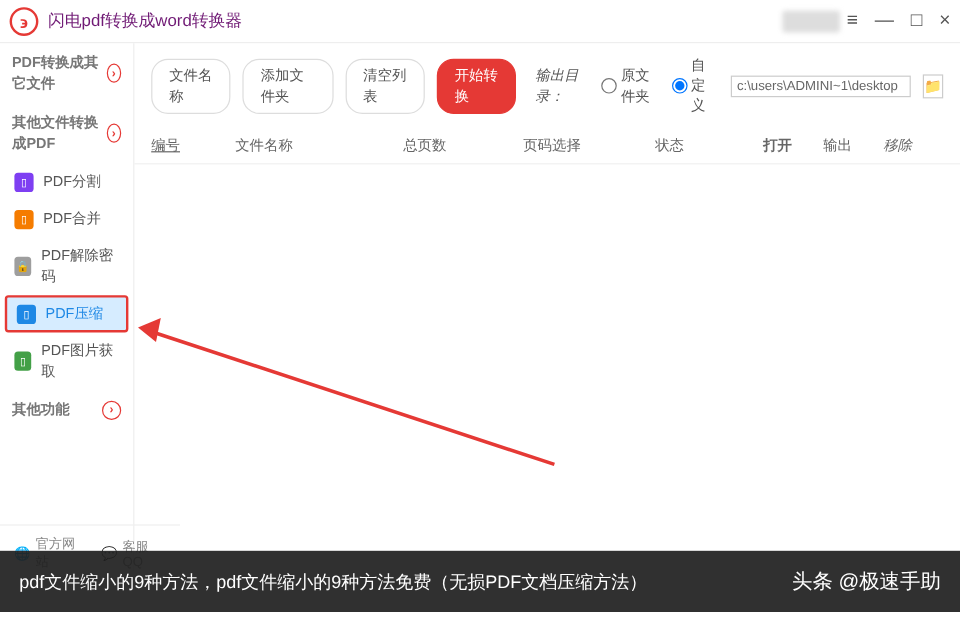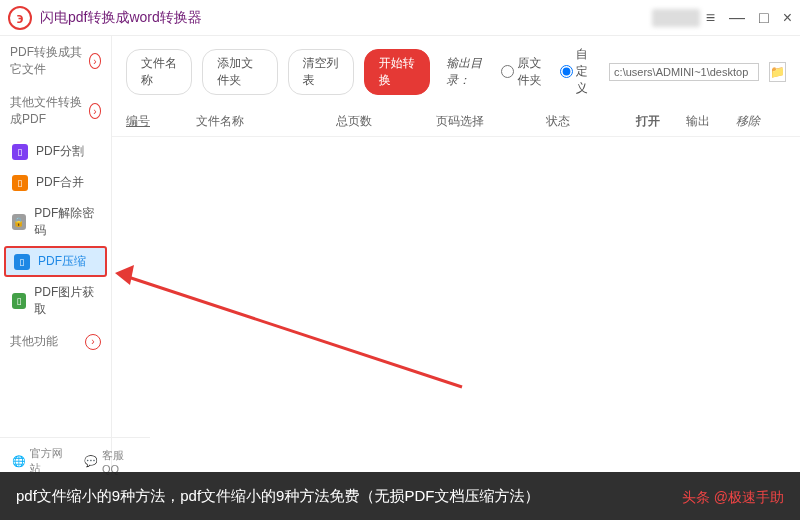--- a/index.html
+++ b/index.html
@@ -7,21 +7,21 @@
 
 .titlebar { height: 36px; display: flex; align-items: center; padding: 0 8px; border-bottom: 1px solid #eee; }
 .logo { width: 24px; height: 24px; border-radius: 50%; background: #fff; border: 2px solid #e53935; display: flex; align-items: center; justify-content: center; color: #e53935; font-weight: bold; font-size: 14px; margin-right: 8px; }
 .app-title { font-size: 14px; color: #701a75; flex: 1; }
 .title-controls { display: flex; gap: 14px; align-items: center; font-size: 16px; color: #555; }
 .title-controls span { cursor: pointer; }
 .blur-badge { width: 48px; height: 18px; background: #ddd; border-radius: 2px; margin-right: 6px; filter: blur(2px); }
 
 .main { display: flex; height: 440px; }
 .sidebar { width: 150px; border-right: 1px solid #eee; font-size: 12px; }
-.side-cat { display: flex; align-items: center; justify-content: space-between; padding: 8px 10px; color: #777; cursor: pointer; }
+.side-cat { display: flex; align-items: center; justify-content: space-between; padding: 8px 10px; color: #777; cursor: pointer; font-weight: bold; }
 .chev { width: 16px; height: 16px; border: 1.5px solid #e53935; border-radius: 50%; display: flex; align-items: center; justify-content: center; color: #e53935; font-size: 10px; }
 .side-item { display: flex; align-items: center; padding: 7px 12px; color: #555; cursor: pointer; gap: 8px; }
 .side-item .ico { width: 16px; height: 16px; border-radius: 3px; display: flex; align-items: center; justify-content: center; color: #fff; font-size: 9px; }
 .ico-purple { background: #7e3ff2; }
 .ico-orange { background: #f57c00; }
 .ico-gray { background: #9e9e9e; }
 .ico-blue { background: #1e88e5; }
 .ico-green { background: #43a047; }
 .side-item.active { background: #d6ecff; color: #1e88e5; border: 2px solid #e53935; border-radius: 3px; margin: 0 4px; padding: 5px 8px; }
 
@@ -45,22 +45,22 @@
 .c6 { width: 50px; font-weight: bold; }
 .c7 { width: 50px; }
 .c8 { width: 50px; font-style: italic; }
 
 .empty-area { flex: 1; position: relative; }
 .arrow { position: absolute; top: 0; left: 0; pointer-events: none; }
 
 .footer { position: absolute; bottom: 36px; left: 0; width: 150px; display: flex; gap: 14px; padding: 8px 12px; font-size: 11px; color: #888; border-top: 1px solid #eee; }
 .footer span { display: flex; align-items: center; gap: 4px; }
 
-.caption { position: absolute; left: 0; bottom: 0; width: 800px; background: rgba(30,30,30,0.92); color: #fff; padding: 12px 16px; font-size: 15px; line-height: 1.6; display: flex; justify-content: space-between; align-items: flex-end; }
-.caption .author { font-size: 14px; color: #ef4444; white-space: nowrap; margin-left: 20px; }
+.caption { position: absolute; left: 0; bottom: 10px; width: 800px; background: rgba(30,30,30,0.92); color: #fff; padding: 12px 16px; font-size: 15px; line-height: 1.6; display: flex; justify-content: space-between; align-items: flex-end; }
+.caption .author { font-size: 17px; color: #ffffff; white-space: nowrap; margin-left: 20px; }
 </style>
 </head>
 <body>
 
 <div class="titlebar">
   <div class="logo">϶</div>
   <div class="app-title">闪电pdf转换成word转换器</div>
   <div class="blur-badge"></div>
   <div class="title-controls">
     <span>≡</span>

